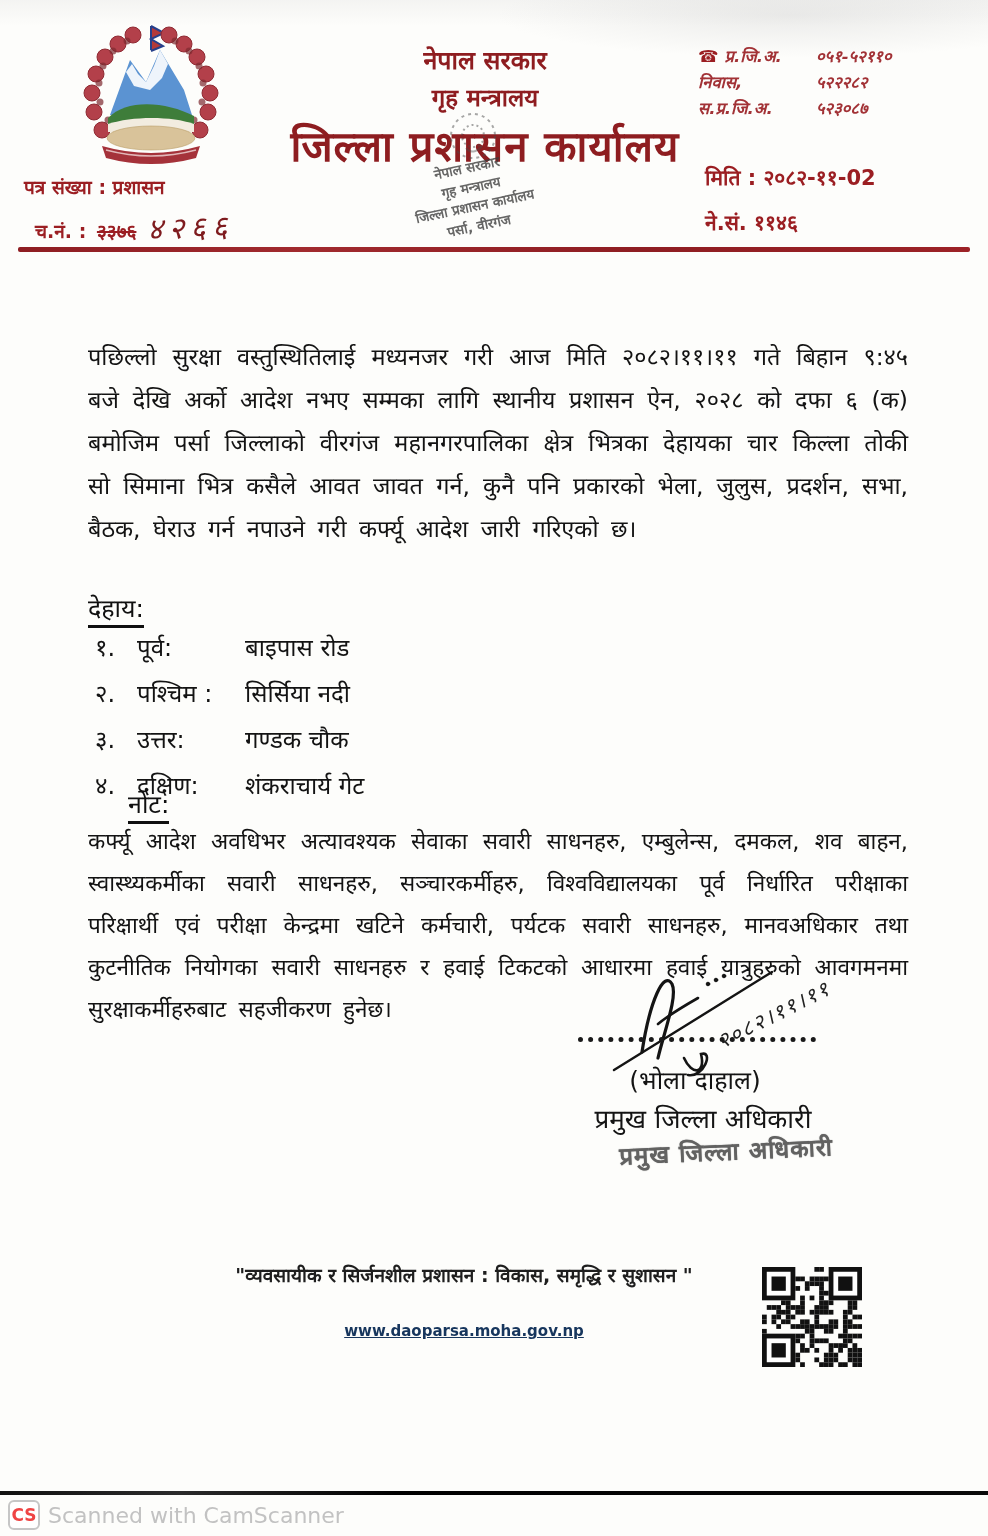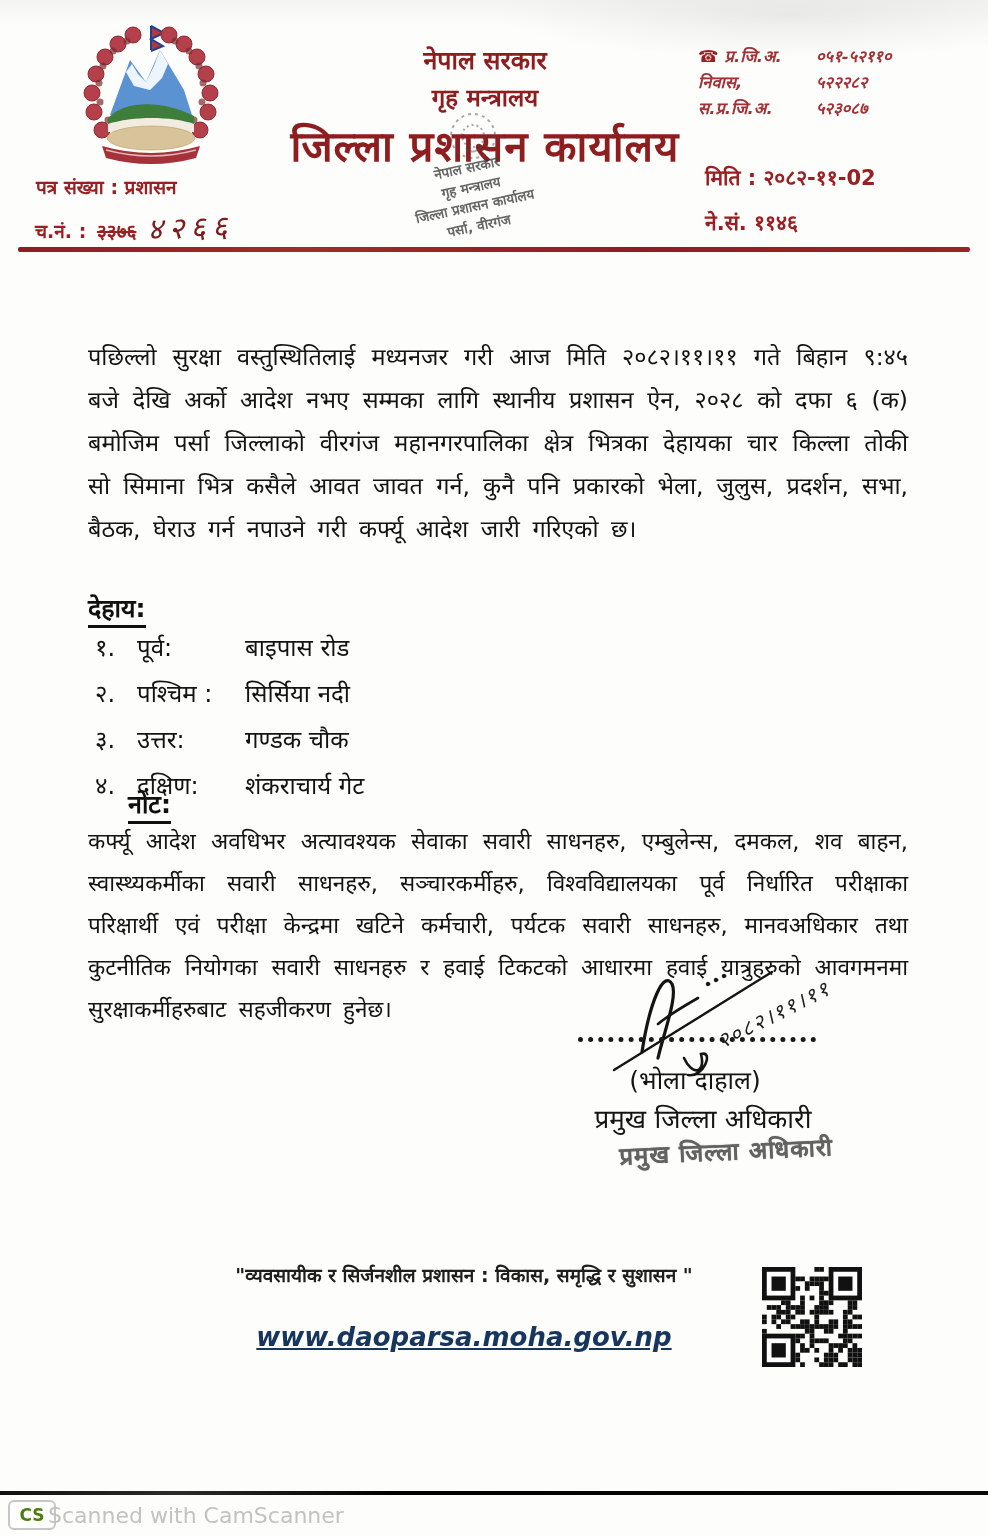--- a/index.html
+++ b/index.html
@@ -23,21 +23,21 @@
 
   .contact-block { left:698px; top:44px; width:278px; font-size:16.5px; color:#a23236; font-weight:bold; }
   .contact-row { display:flex; line-height:26px;font-style:italic; }
   .contact-row .c-label { width:118px; }
   .contact-row .c-value { flex:1; }
   .phone-glyph { color:#9b1e22; margin-right:6px; }
 
   .date-line { left:705px; top:163px; font-size:21px; font-weight:bold; color:#9b1e22; }
   .ns-line   { left:705px; top:208px; font-size:21px; font-weight:bold; color:#9b1e22; }
 
-  .letterno-line { left:36px; top:174px; font-size:19px; font-weight:bold; color:#9b1e22; }
+  .letterno-line { left:24px; top:174px; font-size:19px; font-weight:bold; color:#9b1e22; }
   .refno-line    { left:35px; top:206px; font-size:19px; font-weight:bold; color:#9b1e22; }
   .refno-old { text-decoration:line-through; text-decoration-thickness:2px; margin:0 4px; }
   .refno-new { display:inline-block; font-size:30px; font-weight:normal; color:#7e1b1e;
                transform:rotate(-2deg); letter-spacing:6px; font-style:italic; }
 
   .red-rule { left:18px; top:247px; width:952px; height:5px;
               background:linear-gradient(90deg,#8e1d22,#a12a2e 30%,#8e1d22 65%,#9c2226); border-radius:2px; }
 
   
   .hdr-stamp { left:388px; top:158px; width:170px; transform:rotate(-12deg);
@@ -47,21 +47,21 @@
 
   
   .doc-title { left:120px; top:284px; width:750px; text-align:center; font-size:25px; font-weight:bold; color:#101010; }
   .doc-title span { border-bottom:3px solid #101010; padding-bottom:3px; }
 
   .para { left:88px; width:820px; text-align:justify; font-size:23.5px; line-height:43px;
           color:#131313; word-spacing:5px; }
   .para1 { top:336px; }
   .note-para { top:820px; line-height:42px; font-size:22.5px; }
 
-  .sec-label { left:88px; font-size:25px; font-weight:bold; color:#101010; }
+  .sec-label { left:88px; font-size:25px; font-weight:normal; color:#101010; }
   .sec-label span { border-bottom:3px solid #101010; padding-bottom:2px; }
   .dehaya { top:590px; }
   .note-lbl { top:786px;margin-left:40px; }
 
   .bound-row { left:95px; width:600px; display:flex; font-size:24px; color:#131313; font-weight:500; }
   .bound-no { width:42px; }
   .bound-dir { width:108px; }
   .bound-val { flex:1; }
 
   
@@ -71,28 +71,28 @@
   .sig-name { left:560px; top:1062px; width:270px; text-align:center; font-size:25px; color:#141414; font-weight:400; }
   .sig-title { left:578px; top:1100px; width:250px; text-align:center; font-size:26px; color:#141414; font-weight:500; }
   .sig-stamp { left:596px; top:1134px; width:260px; text-align:center; font-size:24px; font-weight:bold;
                color:#474747; transform:rotate(-2.5deg); letter-spacing:1px; opacity:.85;
                text-shadow:0 0 1px #6a6a6a; }
 
   
   .motto  { left:164px; top:1262px; width:600px; text-align:center; font-size:19px; font-weight:bold; color:#1e1e1e; }
   .email-line { left:164px; top:1292px; width:600px; text-align:center; font-size:19.5px; font-weight:bold; color:#151515; }
   .email-line a, .site-line a { color:#17365d; text-decoration:underline; font-weight:bold; }
-  .site-line { left:164px; top:1322px; width:600px; text-align:center; font-size:26px;font-style:italic; }
+  .site-line { left:164px; top:1322px; width:600px; text-align:center; font-size:15px; }
   .qr-box { left:762px; top:1264px; }
 
   
   .scan-edge { left:0; top:1491px; width:988px; height:4px;
                background:linear-gradient(90deg,#111 0,#2b2b2b 18%,#000 40%,#0a0a0a); }
-  .cs-badge { left:8px; top:1500px; width:48px; height:30px; border:2px solid #c6c6c6; border-radius:6px;
-              color:#4d7c0f; font-size:17px; font-weight:bold; display:flex; align-items:center; justify-content:center;
+  .cs-badge { left:8px; top:1500px; width:32px; height:30px; border:2px solid #c6c6c6; border-radius:6px;
+              color:#ef4444; font-size:17px; font-weight:bold; display:flex; align-items:center; justify-content:center;
               background:#fff; }
   .cs-text { left:48px; top:1503px; font-size:22px; color:#c2c2c2; }
 </style>
 </head>
 <body>
 
 <div class="page">
 
   <svg class="abs" style="left:72px; top:20px;" width="158" height="150" viewBox="0 0 158 150">
 

